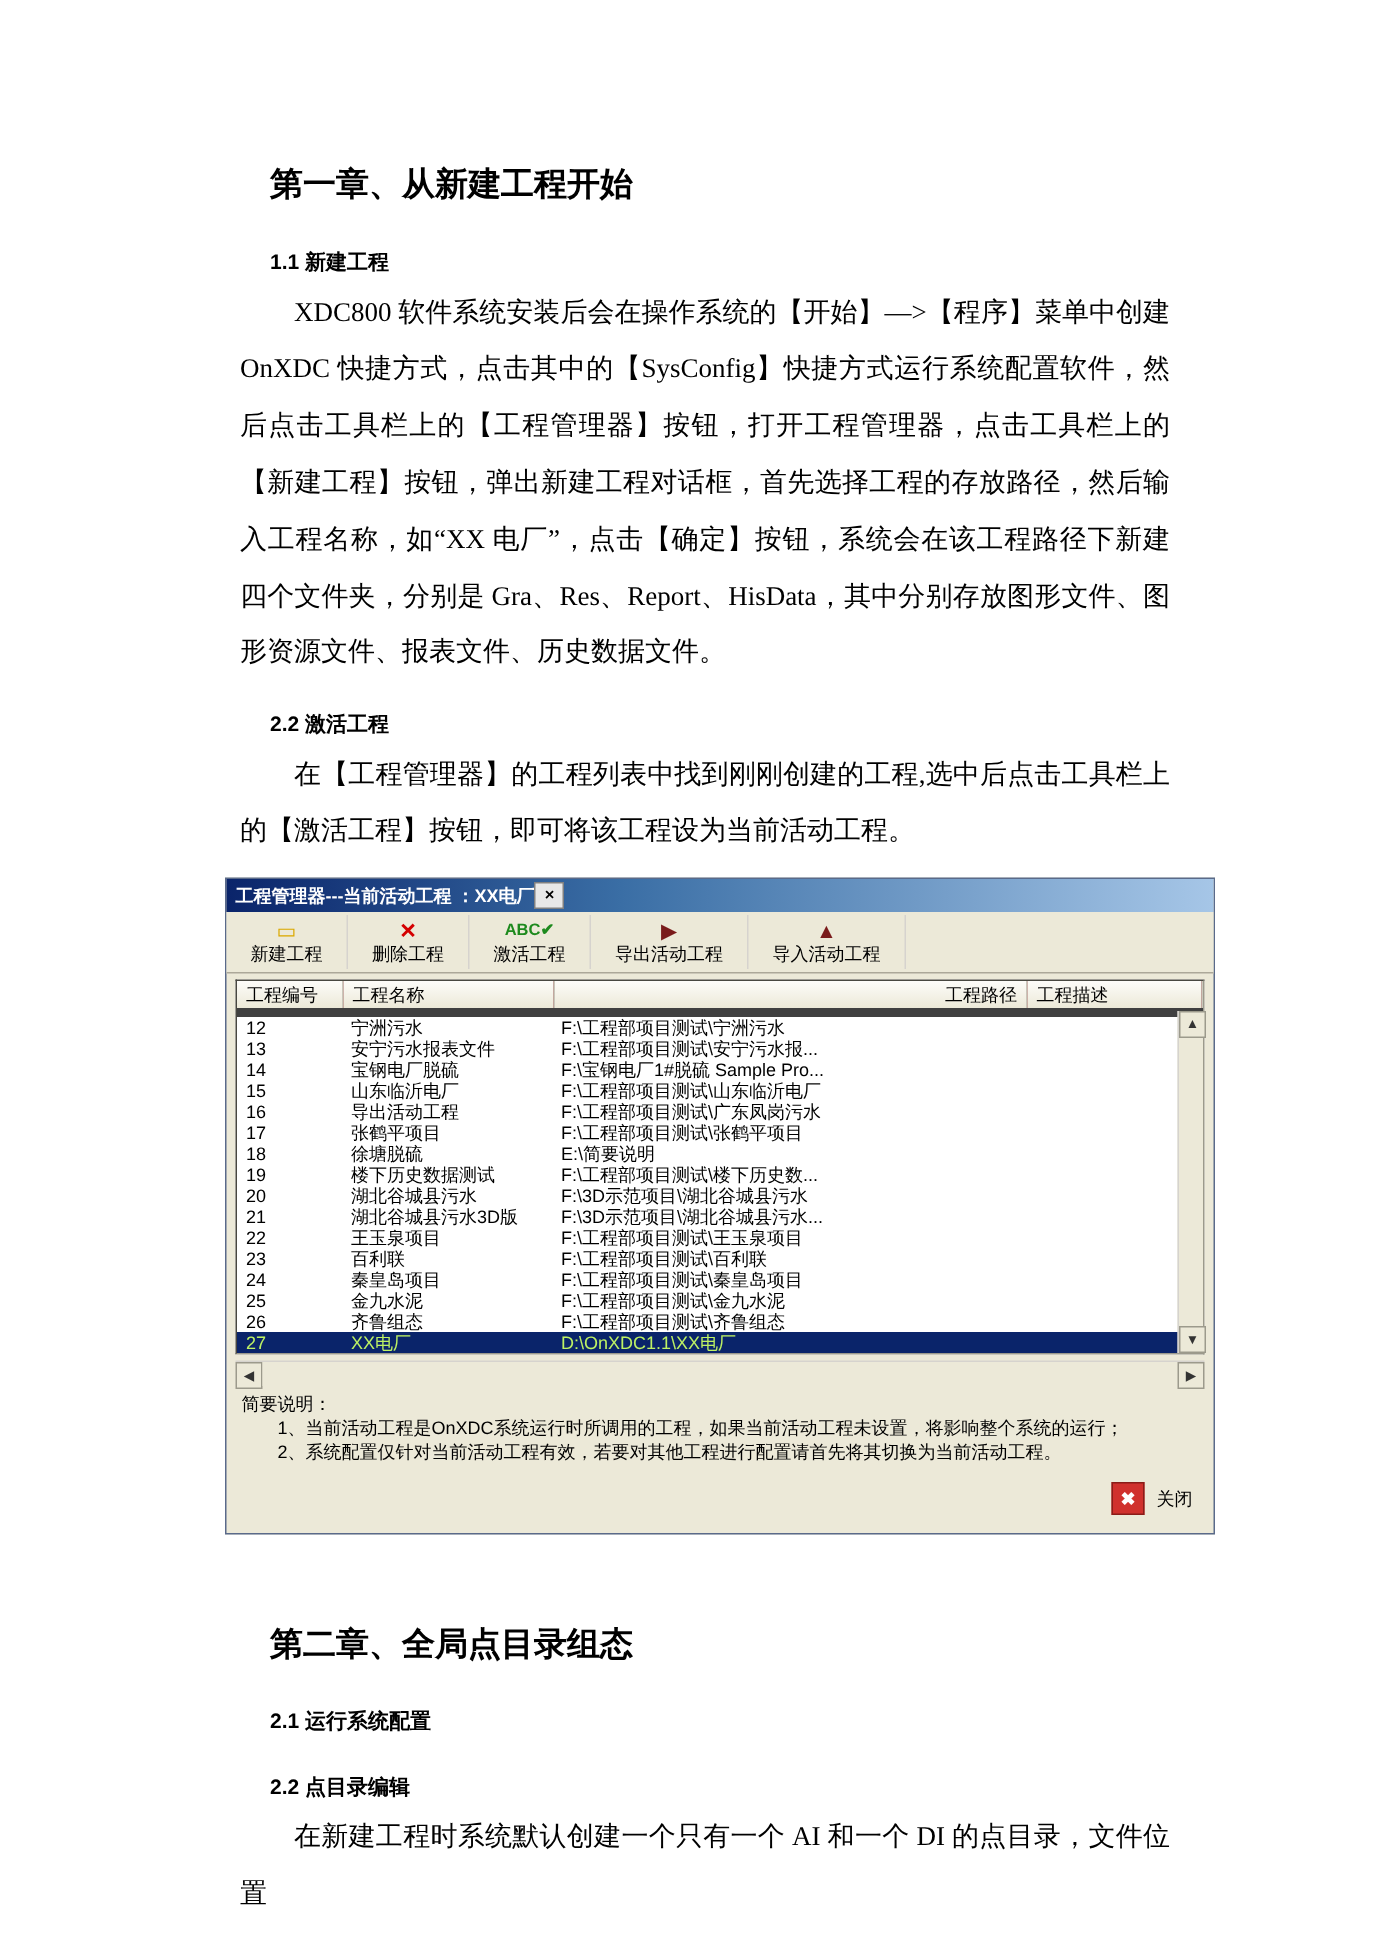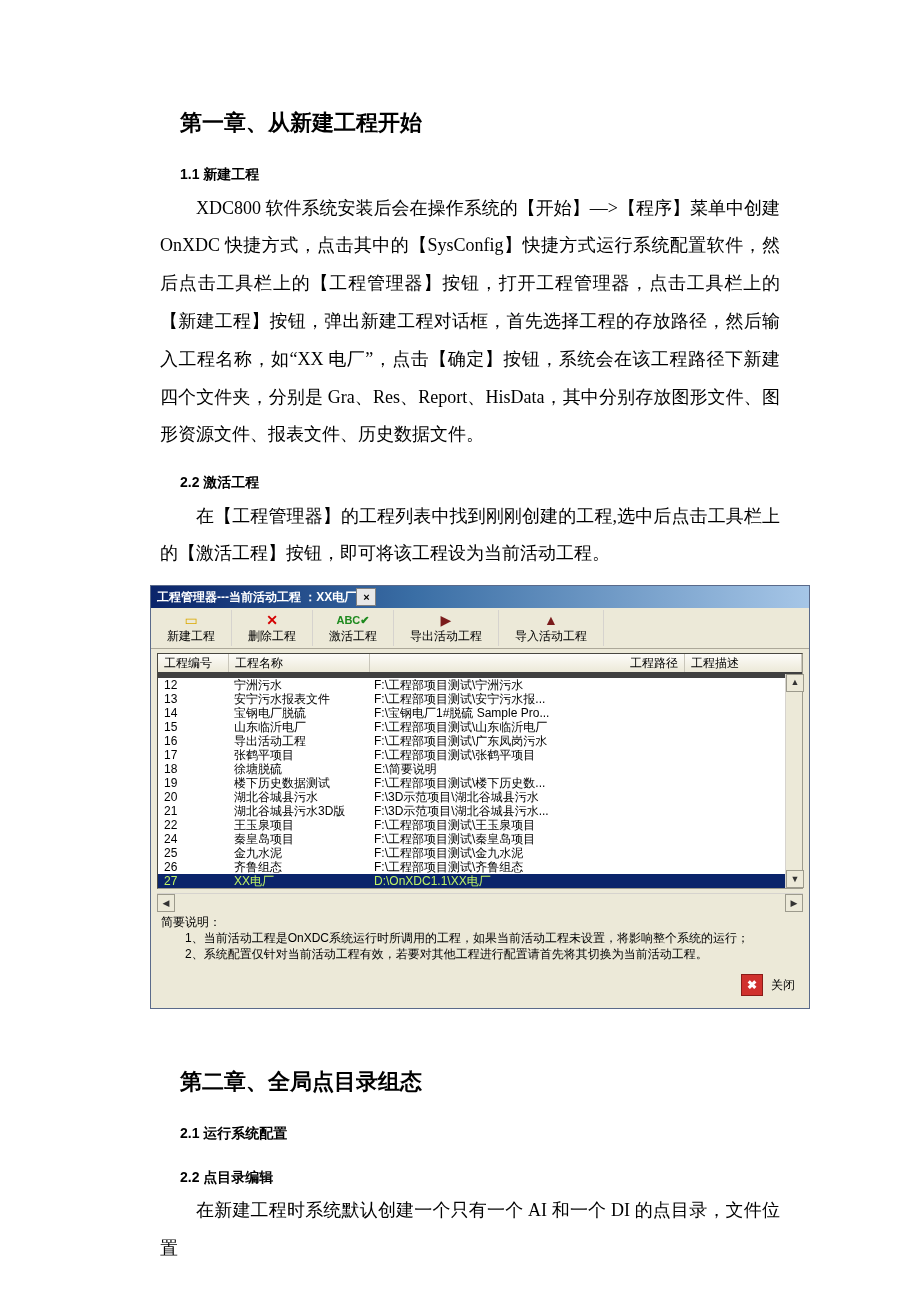--- a/index.html
+++ b/index.html
@@ -274,20 +274,26 @@
               <span class="c-path">F:\3D示范项目\湖北谷城县污水...</span>
               <span class="c-desc"></span>
             </div>
             <div class="row">
               <span class="c-id">22</span>
               <span class="c-name">王玉泉项目</span>
               <span class="c-path">F:\工程部项目测试\王玉泉项目</span>
               <span class="c-desc"></span>
             </div>
             <div class="row">
+              <span class="c-id">23</span>
+              <span class="c-name">百利联</span>
+              <span class="c-path">F:\工程部项目测试\百利联</span>
+              <span class="c-desc"></span>
+            </div>
+            <div class="row">
               <span class="c-id">24</span>
               <span class="c-name">秦皇岛项目</span>
               <span class="c-path">F:\工程部项目测试\秦皇岛项目</span>
               <span class="c-desc"></span>
             </div>
             <div class="row">
               <span class="c-id">25</span>
               <span class="c-name">金九水泥</span>
               <span class="c-path">F:\工程部项目测试\金九水泥</span>
               <span class="c-desc"></span>

